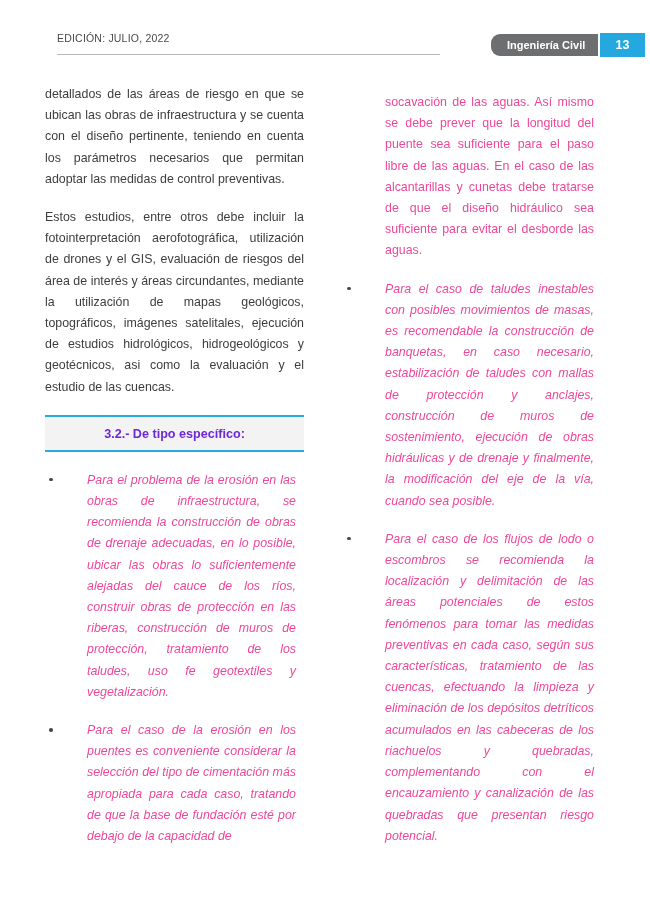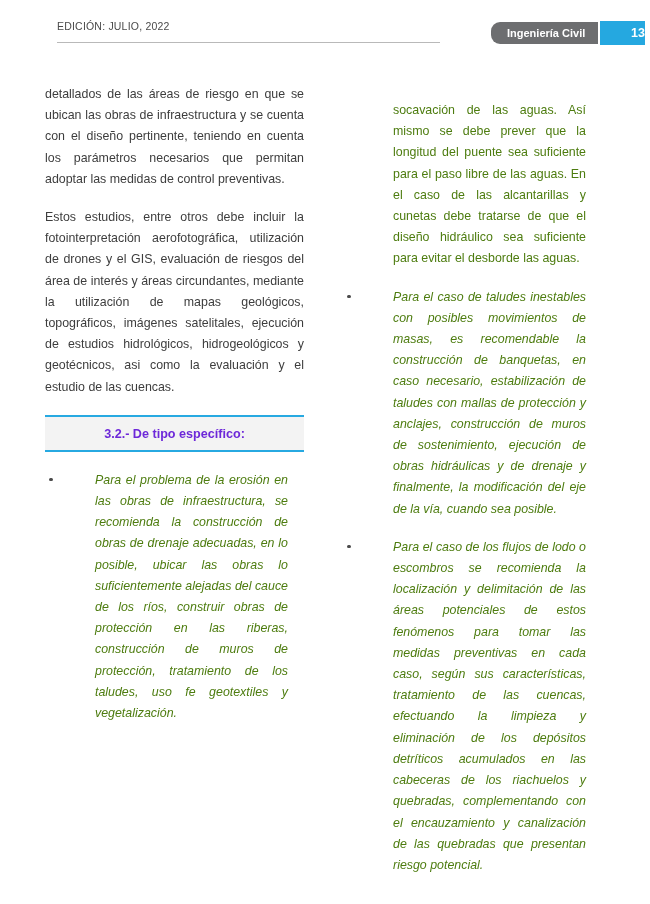--- a/index.html
+++ b/index.html
@@ -20,21 +20,21 @@
     position: absolute;
     inset: 0;
     background: #ffffff;
   }
 
   
   .page-header {
     position: absolute;
     left: 0;
     right: 0;
-    top: 18px;
+    top: 30px;
     height: 32px;
   }
   .edition-label {
     position: absolute;
     left: 57px;
     top: 2px;
     font-size: 10.5px;
     letter-spacing: 0.2px;
     color: #4a4a4a;
     white-space: nowrap;
@@ -65,21 +65,21 @@
   .page-number-box {
     position: absolute;
     left: 600px;
     top: 3px;
     width: 45px;
     height: 24px;
     background: #25a8e0;
     color: #ffffff;
     font-size: 12.5px;
     font-weight: bold;
-    text-align: right;
+    text-align: center;
     line-height: 24px;
   }
 
   
   .columns {
     position: absolute;
     left: 0;
     top: 84px;
     right: 0;
     bottom: 0;
@@ -114,26 +114,26 @@
     position: absolute;
     left: 4px;
     top: 8px;
     width: 3.5px;
     height: 3.5px;
     background: #4a4a4a;
     border-radius: 50%;
   }
   .bullet-item p,
   .indented-par {
-    margin: 16px;
+    margin: 8px;
     font-size: 12.4px;
     line-height: 21.2px;
     text-align: justify;
     text-justify: inter-word;
-    color: #4d7c0f;
+    color: #ec4899;
   }
   .indented-par {
     padding-left: 34px;
     margin-bottom: 17px;
   }
 
   
   .section-heading {
     margin: 1px 0 18px 0;
     background: #f3f3f3;
@@ -170,20 +170,24 @@
 
       <div class="section-heading">
         <span class="section-heading-text">3.2.- De tipo específico:</span>
       </div>
 
       <div class="bullet-item">
         <span class="bullet-mark"></span>
         <p>Para el problema de la erosión en las obras de infraestructura, se recomienda la construcción de obras de drenaje adecuadas, en lo posible, ubicar las obras lo suficientemente alejadas del cauce de los ríos, construir obras de protección en las riberas, construcción de muros de protección, tratamiento de los taludes, uso fe geotextiles y vegetalización.</p>
       </div>
 
+      <div class="bullet-item">
+        <span class="bullet-mark"></span>
+        <p>Para el caso de la erosión en los puentes es conveniente considerar la selección del tipo de cimentación más apropiada para cada caso, tratando de que la base de fundación esté por debajo de la capacidad de</p>
+      </div>
 
     </div>
 
     <div class="column right">
 
       <p class="indented-par">socavación de las aguas. Así mismo se debe prever que la longitud del puente sea suficiente para el paso libre de las aguas. En el caso de las alcantarillas y cunetas debe tratarse de que el diseño hidráulico sea suficiente para evitar el desborde las aguas.</p>
 
       <div class="bullet-item">
         <span class="bullet-mark"></span>
         <p>Para el caso de taludes inestables con posibles movimientos de masas, es recomendable la construcción de banquetas, en caso necesario, estabilización de taludes con mallas de protección y anclajes, construcción de muros de sostenimiento, ejecución de obras hidráulicas y de drenaje y finalmente, la modificación del eje de la vía, cuando sea posible.</p>

